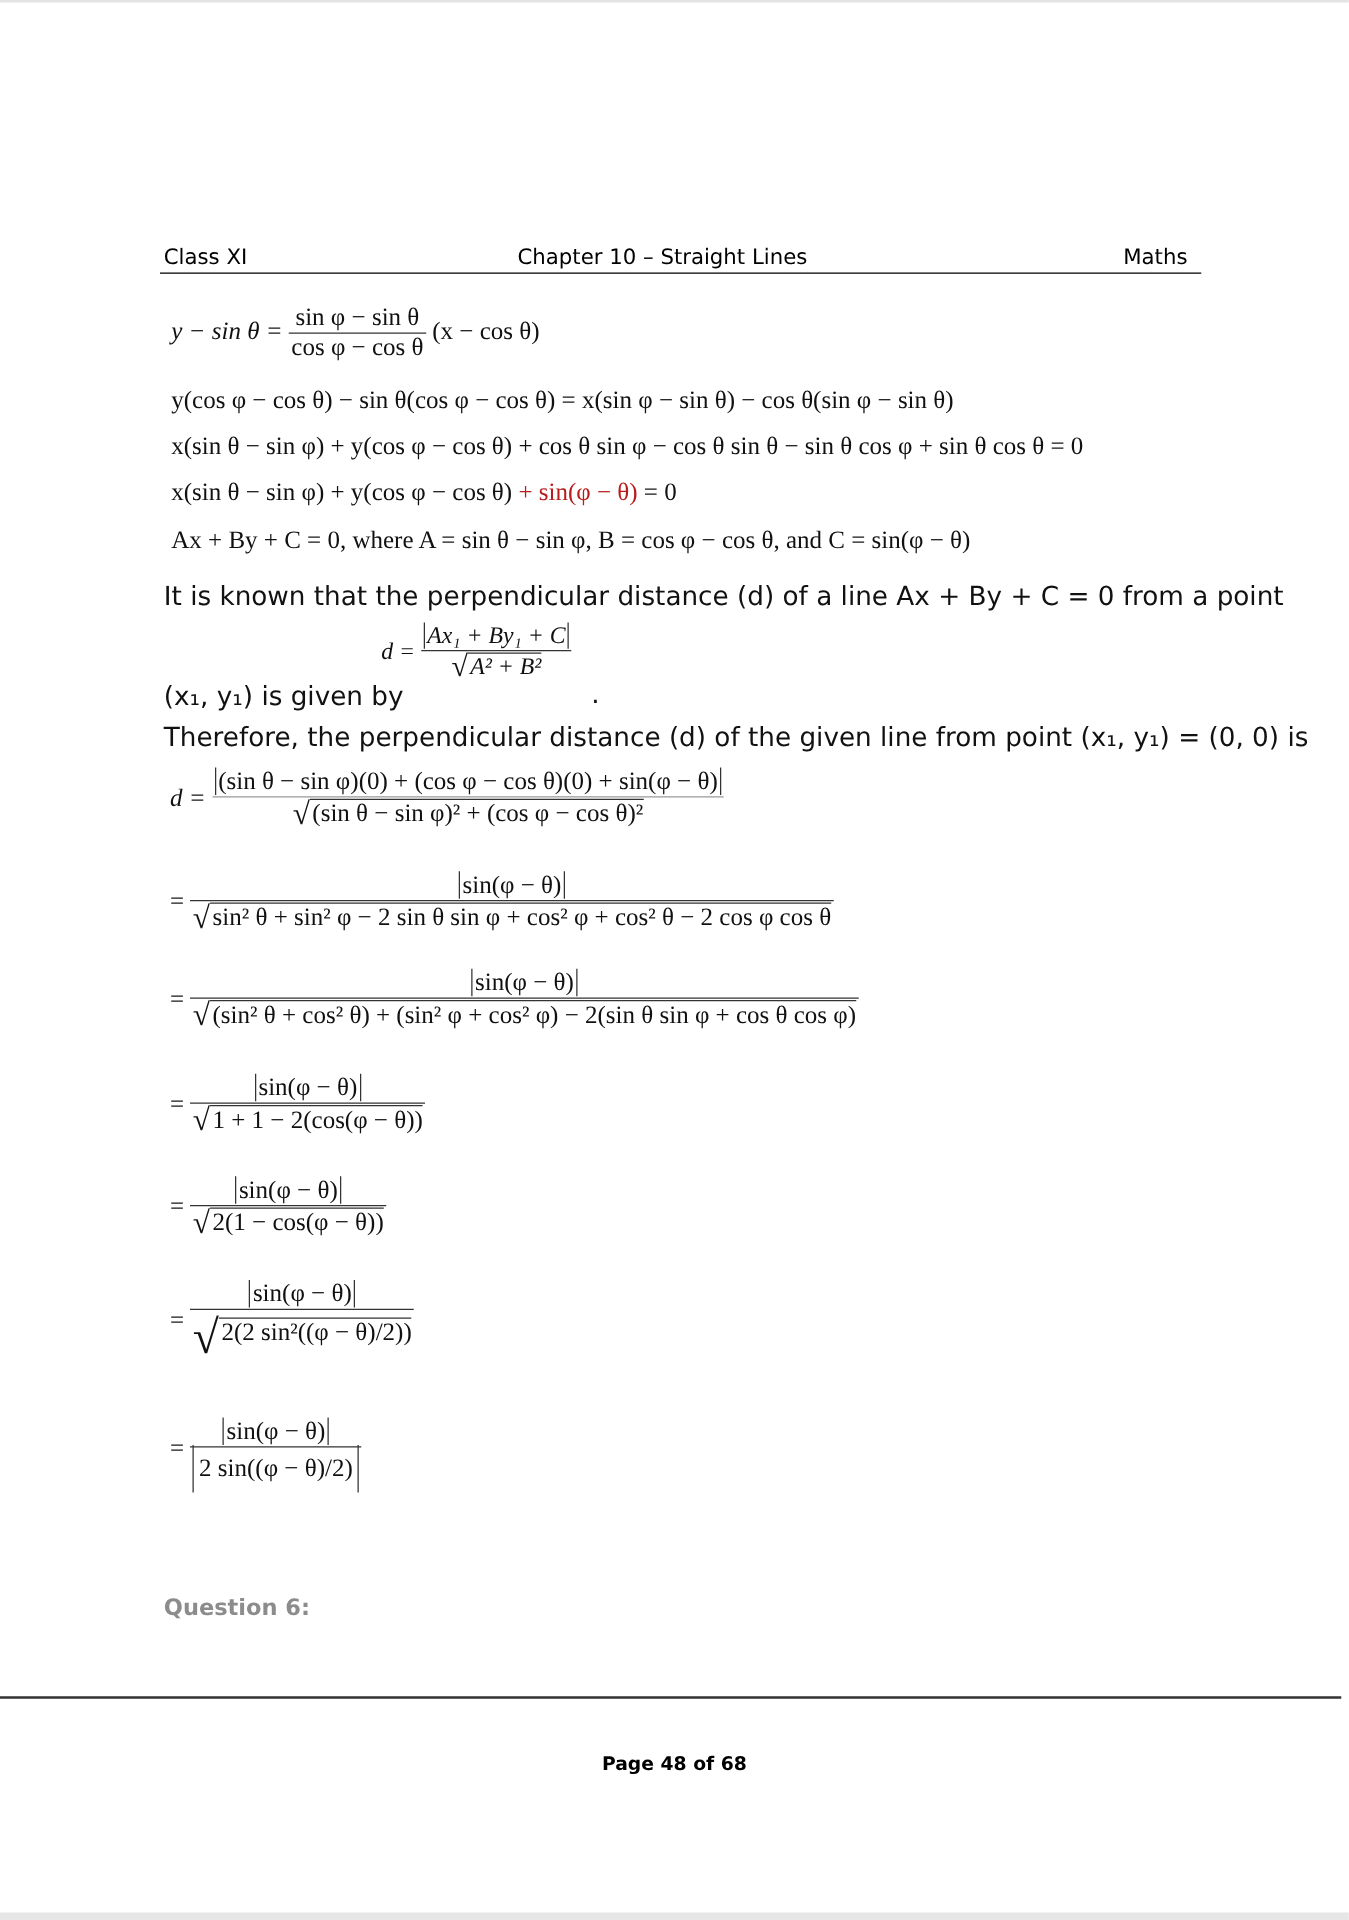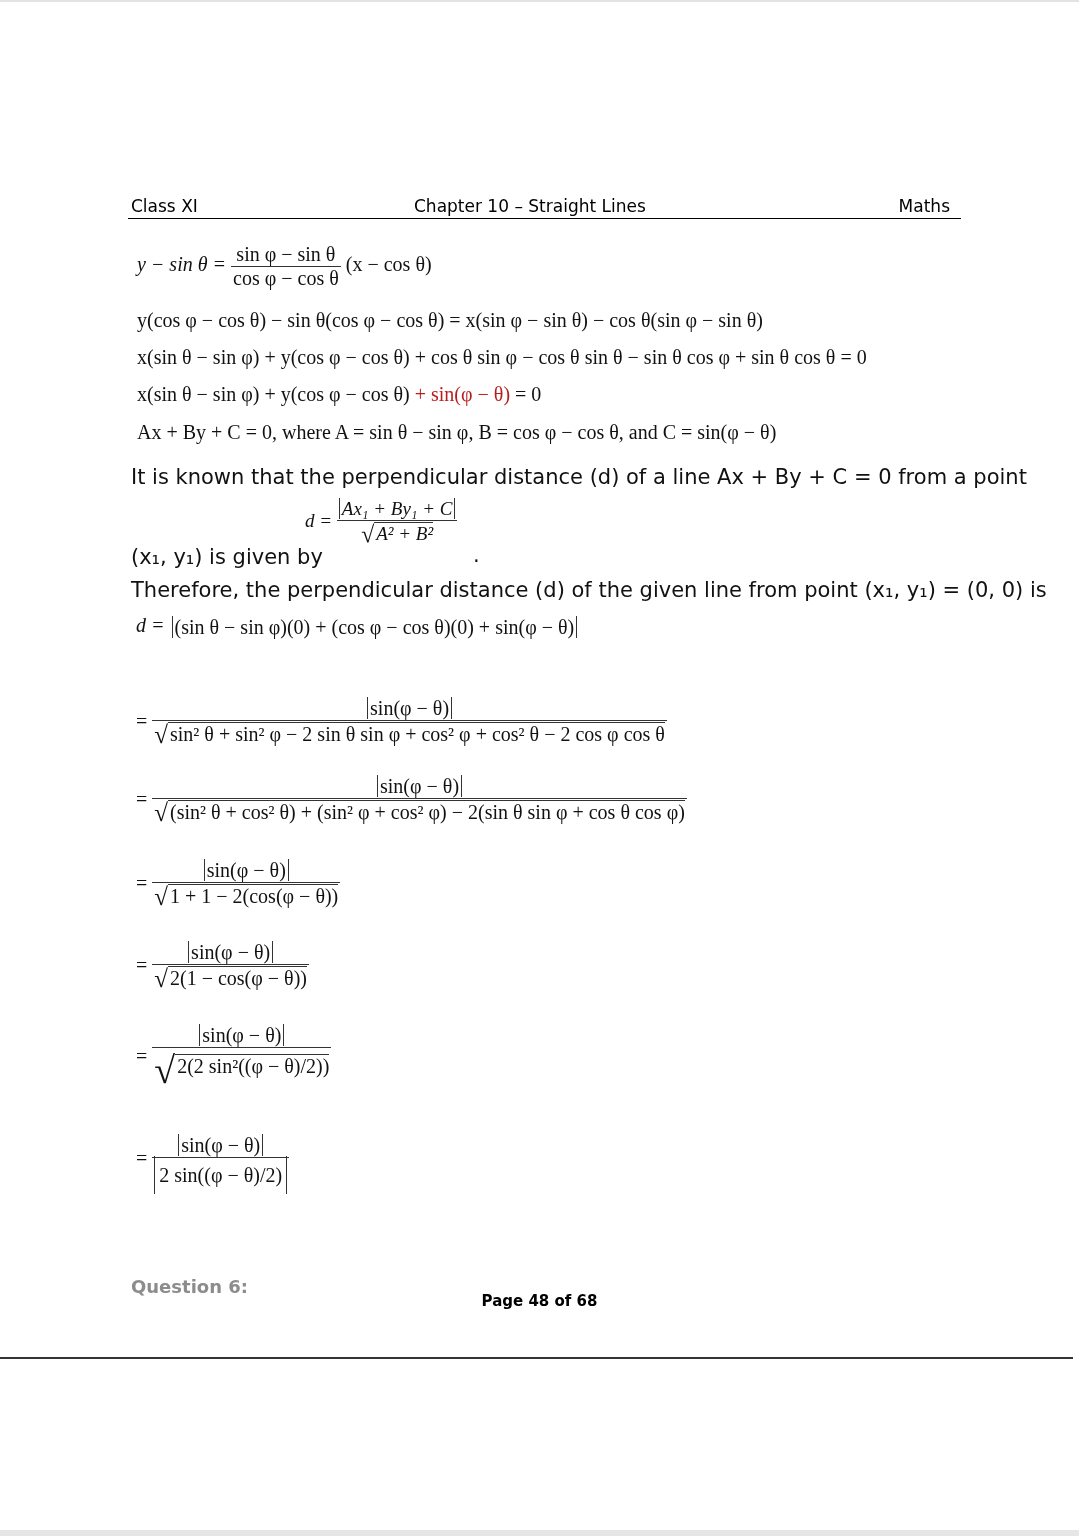--- a/index.html
+++ b/index.html
@@ -26,21 +26,21 @@
   .frac > .den { display: block; padding: 0 2px; border-top: 1.3px solid #333; text-align: center; }
   .abs { border-left: 1.3px solid #333; border-right: 1.3px solid #333; padding: 0 2px; }
   .sqrt { display: inline-block; }
   .sqrt .rad { font-size: 1.25em; vertical-align: -2px; }
   .sqrt .under { border-top: 1.3px solid #333; padding-left: 2px; }
 
   .text { position: absolute; font-family: "DejaVu Sans", sans-serif; font-size: 21px; white-space: nowrap; color: #111; }
 
   .q6 { position: absolute; left: 131px; top: 1276px; font-size: 18px; font-weight: bold; color: #8c8c8c; font-family: "DejaVu Sans", sans-serif; }
   .footer-line { position: absolute; left: 0; top: 1357px; width: 1073px; height: 2px; background: #333; }
-  .footer { position: absolute; left: 0; width: 1079px; top: 1292px; text-align: center; font-weight: bold; font-size: 15px; font-family: "DejaVu Sans", sans-serif; }
+  .footer { position: absolute; left: 0; width: 1079px; top: 1402px; text-align: center; font-weight: bold; font-size: 15px; font-family: "DejaVu Sans", sans-serif; }
 </style>
 </head>
 <body>
 
 <div class="topbar"></div>
 
 <div class="header">
   <span class="h-left">Class XI</span>
   <span class="h-center">Chapter 10 – Straight Lines</span>
   <span class="h-right">Maths</span>
@@ -75,20 +75,21 @@
 </div>
 <div class="text" style="left:131px; top:545px;">(x₁, y₁) is given by</div>
 <div class="text" style="left:473px; top:543px;">.</div>
 
 <div class="text" style="left:131px; top:578px;">Therefore, the perpendicular distance (d) of the given line from point (x₁, y₁) = (0, 0) is</div>
 
 <div class="math" style="left:136px; top:614px;">
   <i>d =</i>
   <span class="frac">
     <span class="num"><span class="abs">(sin θ − sin φ)(0) + (cos φ − cos θ)(0) + sin(φ − θ)</span></span>
+    <span class="den" style="border-top:1.3px solid #999;"><span class="sqrt"><span class="rad">√</span><span class="under">(sin θ − sin φ)² + (cos φ − cos θ)²</span></span></span>
   </span>
 </div>
 
 <div class="math" style="left:136px; top:697px;">
   <span>=</span>
   <span class="frac">
     <span class="num"><span class="abs">sin(φ − θ)</span></span>
     <span class="den"><span class="sqrt"><span class="rad">√</span><span class="under">sin² θ + sin² φ − 2 sin θ sin φ + cos² φ + cos² θ − 2 cos φ cos θ</span></span></span>
   </span>
 </div>

